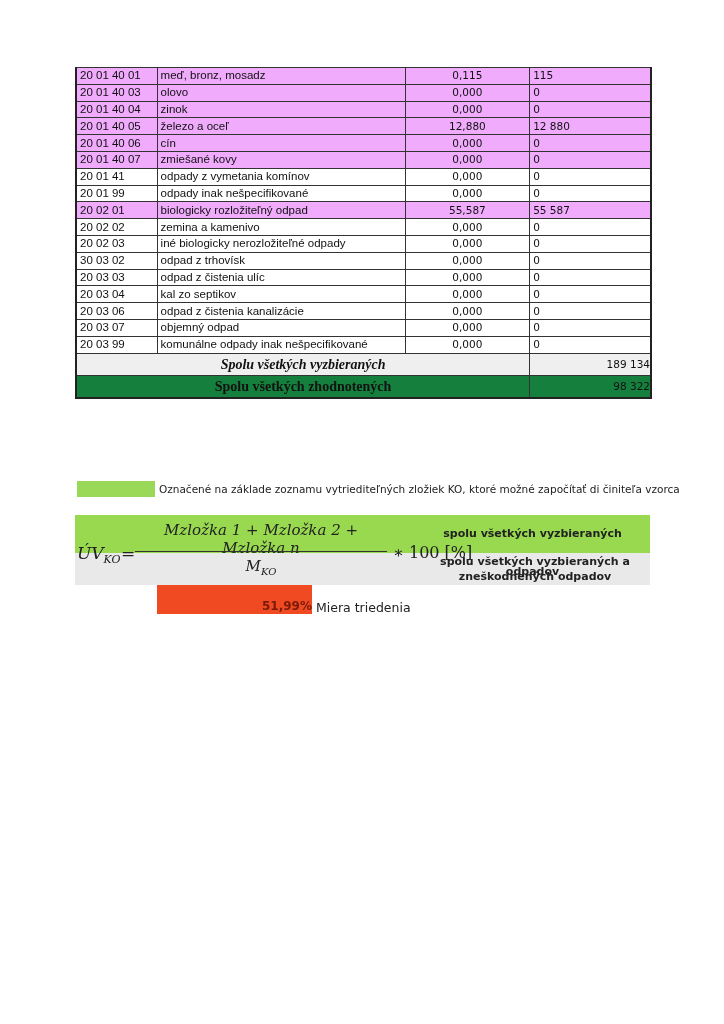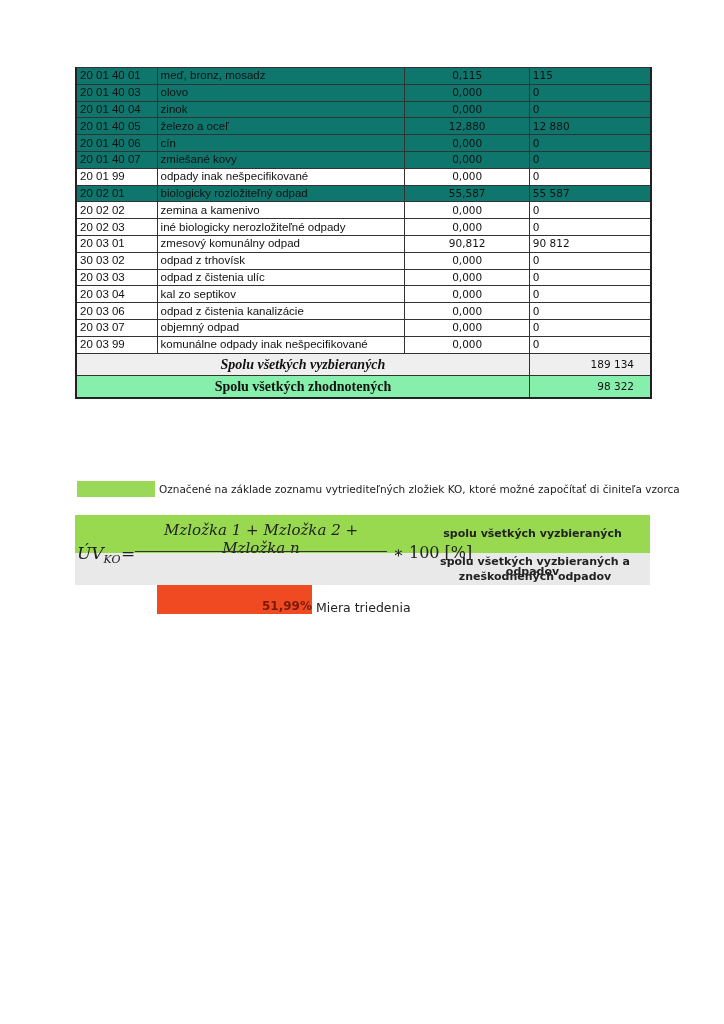--- a/index.html
+++ b/index.html
@@ -3,26 +3,26 @@
 <meta charset="utf-8">
 <style>
   html, body { margin:0; padding:0; background:#ffffff; }
   body { width:724px; height:1024px; position:relative; overflow:hidden; font-family:"Liberation Sans", sans-serif; }
   .tbl { position:absolute; left:75px; top:67px; width:577px; border-collapse:collapse; border-left:2px solid #222; border-right:2px solid #222; border-bottom:2px solid #222; }
   .tbl td { border:1px solid #333; height:15.8px; padding:0 3px; font-size:11.5px; color:#111; white-space:nowrap; line-height:15px; }
   .tbl td.code { width:74px; }
   .tbl td.name { width:242px; }
   .tbl td.val { width:120px; text-align:center; font-family:"DejaVu Sans", sans-serif; font-size:10.5px; }
   .tbl td.kg { width:116px; text-align:left; font-family:"DejaVu Sans", sans-serif; font-size:10.5px; }
-  .tbl tr.g td { background:#0f766e; }
+  .tbl tr.g td { background:#f0abfc; }
   .tbl tr.sum td { height:21px; font-family:"Liberation Serif", serif; font-weight:bold; font-size:14px;text-align:center; }
-  .tbl tr.sum td.kgs { text-align:right; font-family:"DejaVu Sans", sans-serif; font-weight:normal; font-size:10.5px; padding-right:16px; }
+  .tbl tr.sum td.kgs { text-align:right; font-family:"DejaVu Sans", sans-serif; font-weight:normal; font-size:10.5px; padding-right:0; }
   .tbl tr.sum1 td { background:#efefef; font-style:italic; }
   .tbl tr.sum1 td.kgs { font-style:normal; }
-  .tbl tr.sum2 td { background:#86efac; }
+  .tbl tr.sum2 td { background:#15803d; }
   .legend-swatch { position:absolute; left:77px; top:481px; width:78px; height:16px; background:#9ad957; }
   .legend-text { position:absolute; left:159px; top:481px; font-size:10.5px; color:#222; font-family:"DejaVu Sans", sans-serif; line-height:16px; }
   .formula-box { position:absolute; left:75px; top:515px; width:575px; height:70px; }
   .fb-top { position:absolute; left:0; top:0; width:100%; height:38px; background:#98d94f; }
   .fb-bot { position:absolute; left:0; top:38px; width:100%; height:32px; background:#e9e9e9; }
   .formula { position:absolute; left:0; top:0; width:340px; height:70px; font-family:"DejaVu Serif", serif; font-style:italic; color:#222; }
   .f-lhs { position:absolute; left:2px; top:28px; font-size:17px; }
   .f-lhs sub { font-size:11px; }
   .f-eq { position:absolute; left:46px; top:28px; font-size:17px; font-style:normal; }
   .f-num { position:absolute; left:58px; top:6px; width:256px; text-align:center; font-size:15px; }
@@ -70,20 +70,26 @@
         <td class="val">0,000</td>
         <td class="kg">0</td>
       </tr>
       <tr class="g">
         <td class="code">20 01 40 07</td>
         <td class="name">zmiešané kovy</td>
         <td class="val">0,000</td>
         <td class="kg">0</td>
       </tr>
       <tr>
+        <td class="code">20 01 41</td>
+        <td class="name">odpady z vymetania komínov</td>
+        <td class="val">0,000</td>
+        <td class="kg">0</td>
+      </tr>
+      <tr>
         <td class="code">20 01 99</td>
         <td class="name">odpady inak nešpecifikované</td>
         <td class="val">0,000</td>
         <td class="kg">0</td>
       </tr>
       <tr class="g">
         <td class="code">20 02 01</td>
         <td class="name">biologicky rozložiteľný odpad</td>
         <td class="val">55,587</td>
         <td class="kg">55 587</td>
@@ -92,26 +98,20 @@
         <td class="code">20 02 02</td>
         <td class="name">zemina a kamenivo</td>
         <td class="val">0,000</td>
         <td class="kg">0</td>
       </tr>
       <tr>
         <td class="code">20 02 03</td>
         <td class="name">iné biologicky nerozložiteľné odpady</td>
         <td class="val">0,000</td>
         <td class="kg">0</td>
-      </tr>
-      <tr>
-        <td class="code">20 03 01</td>
-        <td class="name">zmesový komunálny odpad</td>
-        <td class="val">90,812</td>
-        <td class="kg">90 812</td>
       </tr>
       <tr>
         <td class="code">30 03 02</td>
         <td class="name">odpad z trhovísk</td>
         <td class="val">0,000</td>
         <td class="kg">0</td>
       </tr>
       <tr>
         <td class="code">20 03 03</td>
         <td class="name">odpad z čistenia ulíc</td>
@@ -159,20 +159,21 @@
 <div class="legend-text">Označené na základe zoznamu vytriediteľných zložiek KO, ktoré možné započítať di činiteľa vzorca</div>
 
 <div class="formula-box">
   <div class="fb-top"></div>
   <div class="fb-bot"></div>
   <div class="formula">
     <div class="f-lhs"><span>ÚV</span><sub>KO</sub></div>
     <div class="f-eq">=</div>
     <div class="f-num">Mzložka 1 + Mzložka 2 + Mzložka n</div>
     <div class="f-bar"></div>
+    <div class="f-den"><span>M</span><sub>KO</sub></div>
     <div class="f-mul">∗ 100 [%]</div>
   </div>
   <div class="fb-label1">spolu všetkých vyzbieraných odpadov</div>
   <div class="fb-label2">spolu všetkých vyzbieraných a zneškodnených odpadov</div>
 </div>
 
 <div class="rate-box">51,99%</div>
 <div class="rate-label">Miera triedenia</div>
 
 </body></html>

